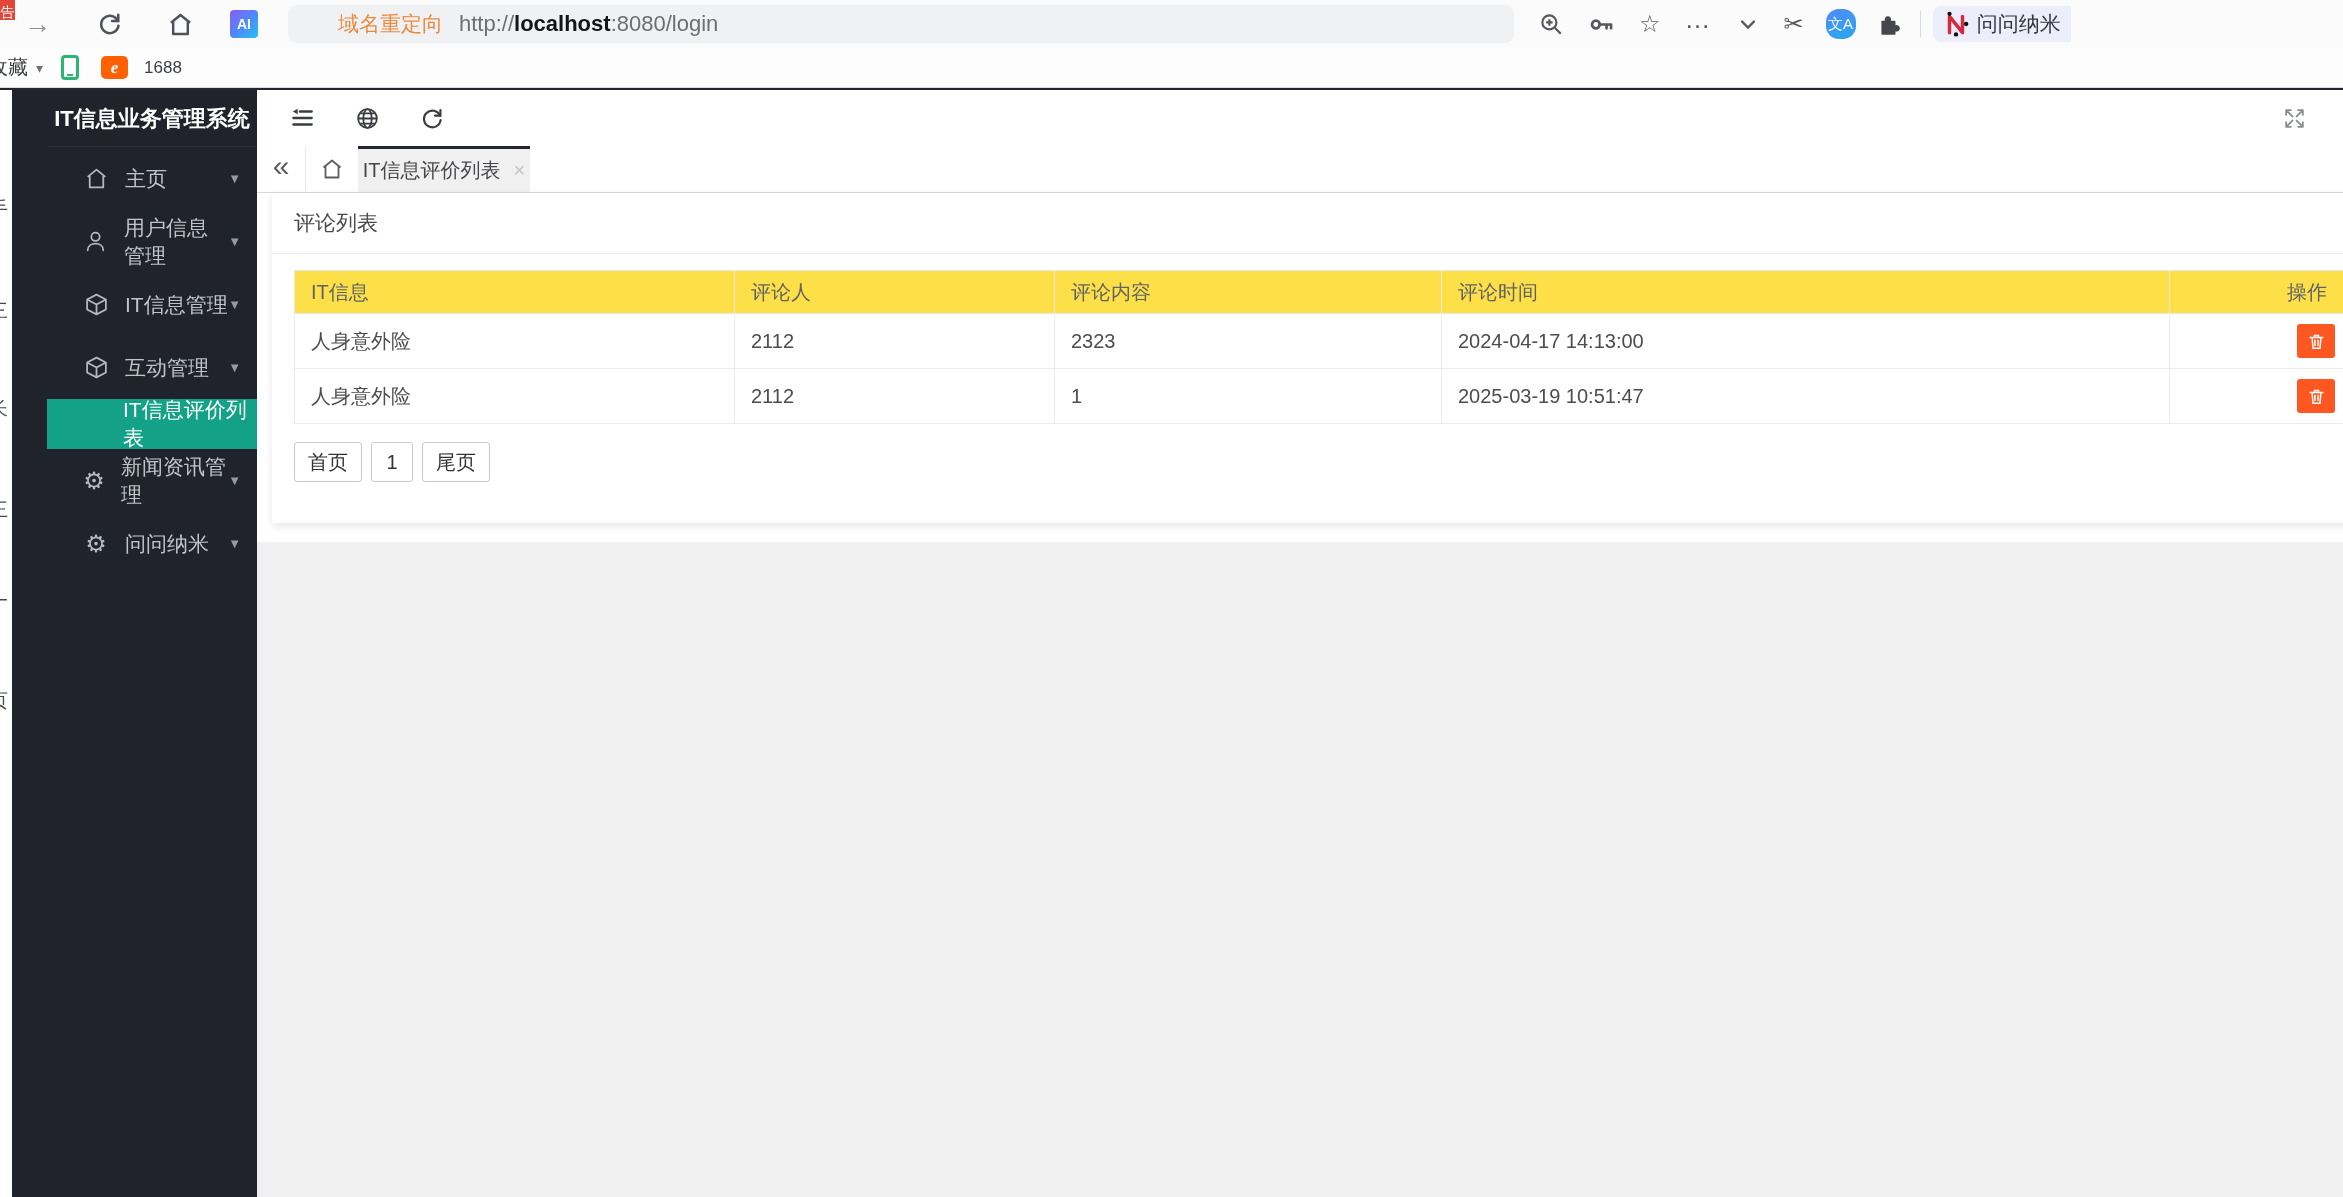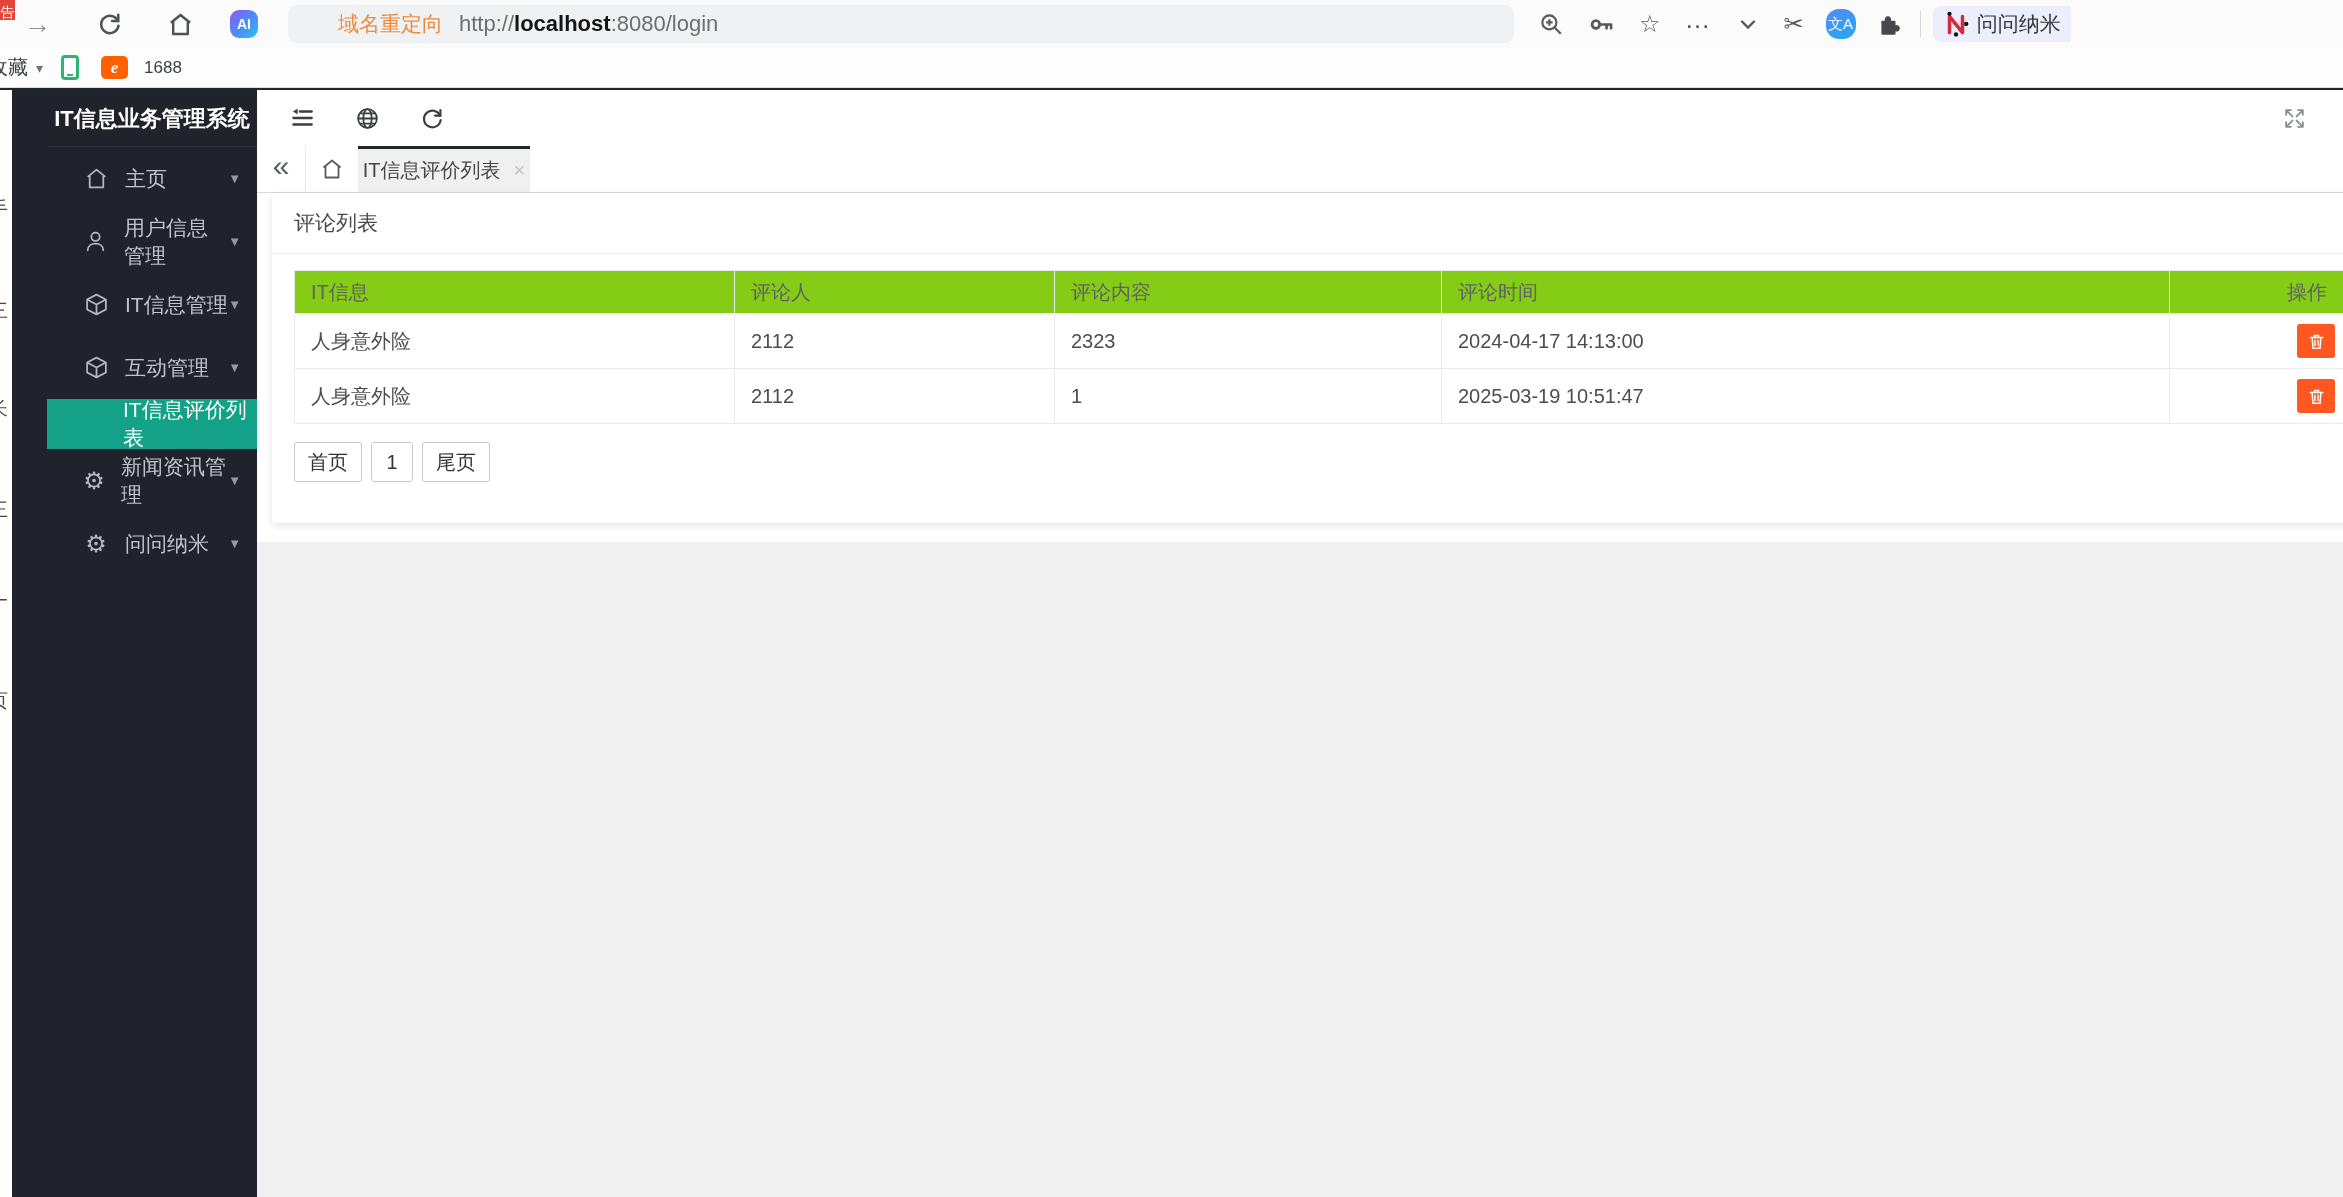--- a/index.html
+++ b/index.html
@@ -8,21 +8,21 @@
   svg { display:block; }
 
   
   .browser { position:absolute; top:0; left:0; right:0; height:88px; background:#fbfbfb; }
   .btop { height:48px; display:flex; align-items:center; position:relative; }
   .corner-badge { position:absolute; top:0; left:0; width:15px; height:20px; background:#e2463a;
     color:#fff; font-size:14px; line-height:24px; text-align:center; overflow:hidden; }
   .nav-glyph { color:#8f8f8f; font-size:27px; line-height:1; }
   .fwd { margin-left:24px; }
   .chrome-ic { color:#4f5256; margin-left:44px; }
-  .ai-badge { width:28px; height:28px; border-radius:9px; margin-left:36px;
+  .ai-badge { width:28px; height:28px; border-radius:4px; margin-left:36px;
     background:linear-gradient(135deg,#8a5cf6,#4a8df8 55%,#27c3f3);
     color:#fff; font-size:14px; font-weight:bold; display:flex; align-items:center; justify-content:center; }
   .addressbar { margin-left:30px; width:1226px; height:38px; border-radius:9px; background:#f0f1f3;
     display:flex; align-items:center; padding:0 18px; }
   .url-badge { color:#ed8a3e; font-size:21px; margin-right:16px;margin-left:32px; }
   .url-scheme,.url-rest { color:#6b6e72; font-size:22px; }
   .url-host { color:#141517; font-size:22px; font-weight:bold; }
   .rt-ic { margin-left:24px; color:#56585c; }
   .txt-ic { font-size:24px; color:#56585c; margin-left:24px; line-height:1; }
   .more-ic { font-size:26px; letter-spacing:1px; margin-top:-10px; }
@@ -77,21 +77,21 @@
   .tab-close { color:#c3c3c3; font-size:20px; }
 
   .content-white { position:absolute; top:103px; left:0; right:0; height:349px; background:#fff; }
   .content-gray  { position:absolute; top:452px; left:0; right:0; bottom:0; background:#f0f0f1; }
   .card { position:absolute; top:0; left:15px; width:2081px; height:330px; background:#fff; border-radius:2px;
     box-shadow:0 3px 9px rgba(0,0,0,0.10); }
   .card-head { height:61px; border-bottom:1px solid #efefef; display:flex; align-items:center; padding-left:22px;
     font-size:21px; color:#4a4a4a; }
   .tbl-wrap { margin:16px 0 0 22px; }
   table { border-collapse:collapse; width:2059px; table-layout:fixed; font-size:20px; color:#4d4d4d; }
-  th { background:#84cc16; font-weight:normal; color:#606266; text-align:left; height:43px; padding-left:16px;
+  th { background:#fde047; font-weight:normal; color:#606266; text-align:left; height:43px; padding-left:16px;
     border:1px solid #e9e9e9; }
   td { height:55px; padding-left:16px; border:1px solid #ebebeb; background:#fff; }
   th.action, td.action { text-align:right; padding-right:18px; }
   th.action { padding-right:26px; }
   .del-btn { display:inline-flex; align-items:center; justify-content:center; width:38px; height:34px;
     background:#ff5722; border:none; border-radius:3px; cursor:pointer; }
   .pager { margin:18px 0 0 22px; display:flex; gap:9px; }
   .pg { height:40px; min-width:42px; padding:0 13px; background:#fff; border:1px solid #c9c9c9; border-radius:3px;
     font-size:20px; color:#333; display:flex; align-items:center; justify-content:center; cursor:pointer; }
 </style>

